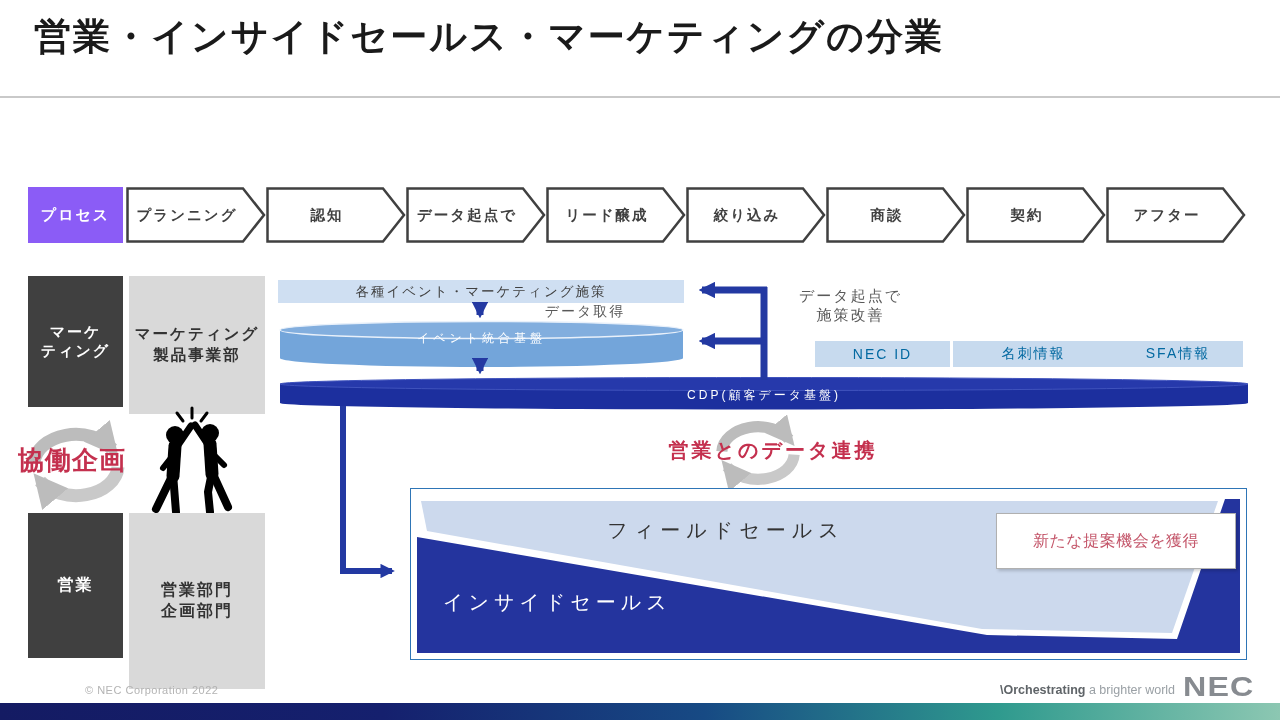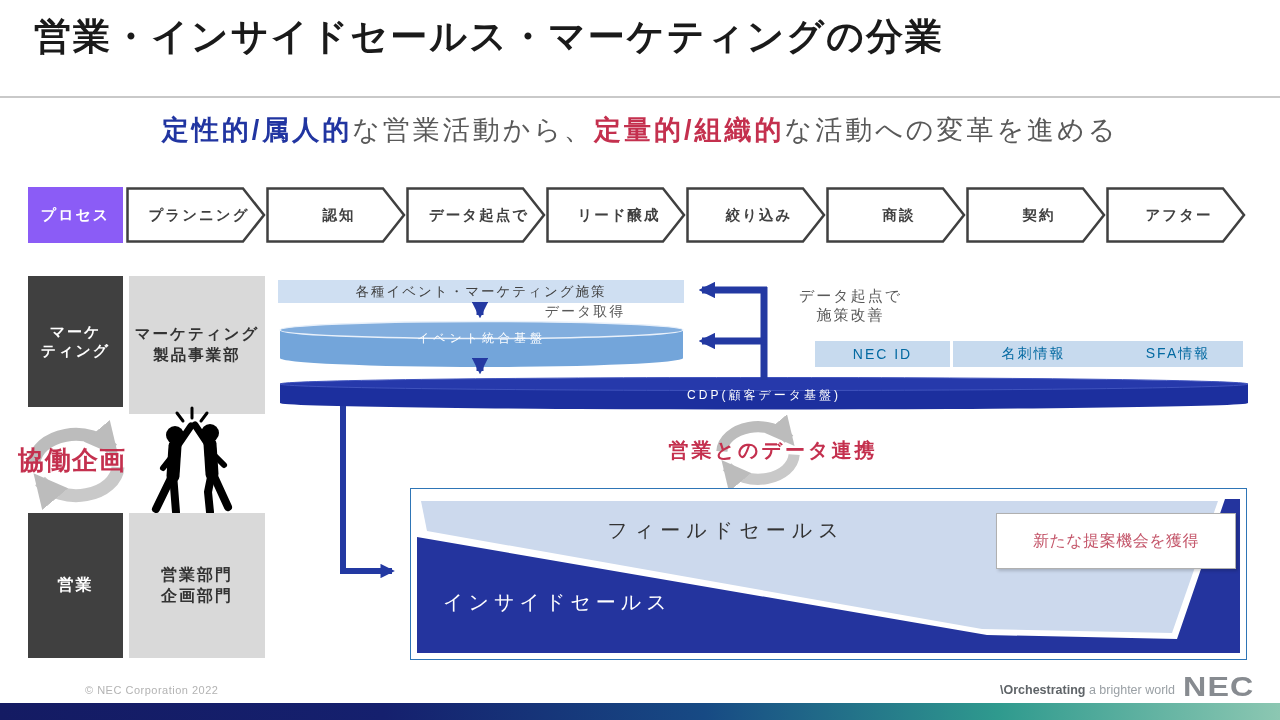--- a/index.html
+++ b/index.html
@@ -25,21 +25,21 @@
 
   .proc-label{
     left:28px;top:187px;width:95px;height:56px;background:#8b5cf6;color:#fff;
     display:flex;align-items:center;justify-content:center;
     font-size:15px;font-weight:700;letter-spacing:2px;
   }
   .chevron-row{left:126px;top:187px;height:56px;display:flex;}
   .chevron{position:relative;width:140px;height:56px;margin-right:0px;flex:none;}
   .chevron svg{position:absolute;left:0;top:0;}
   .chevron .chev-label{
-    position:absolute;left:12px;top:0;width:122px;height:56px;
+    position:absolute;left:0;top:0;width:122px;height:56px;
     display:flex;align-items:center;justify-content:center;
     font-size:14.5px;font-weight:700;color:#404040;letter-spacing:2px;
   }
 
   .dark-box{background:#404040;color:#fff;display:flex;align-items:center;justify-content:center;
     font-weight:700;text-align:center;letter-spacing:2px;}
   .gray-box{background:#d9d9d9;color:#333;display:flex;align-items:center;justify-content:center;
     font-weight:700;text-align:center;letter-spacing:2px;}
 
   .collab-label{
@@ -90,23 +90,20 @@
   .overlay-arrows{left:0;top:0;pointer-events:none;z-index:2;}
 </style>
 </head>
 <body>
 
 <div class="slide">
 
   <div class="abs slide-title">営業・インサイドセールス・マーケティングの分業</div>
   <div class="abs title-divider"></div>
 
-  <div class="abs subtitle">
-    <span class="seg-blue">定性的/属人的</span><span>な営業活動から、</span><span class="seg-red">定量的/組織的</span><span>な活動への変革を進める</span>
-  </div>
 
   <div class="abs proc-label">プロセス</div>
   <div class="abs chevron-row">
     <div class="chevron">
       <svg width="140" height="56">
           <polygon points="1.5,1.5 117,1.5 138,28 117,54.5 1.5,54.5" fill="#fff" stroke="#404040" stroke-width="2.5"></polygon>
         </svg>
       <span class="chev-label">プランニング</span>
     </div>
     <div class="chevron">
@@ -185,21 +182,21 @@
       <path d="M27 68 L30 106" stroke-width="8"></path>
       <path d="M64 38 L66 68" stroke-width="13"></path>
       <path d="M63 40 L49 19" stroke-width="7"></path>
       <path d="M65 46 L78 59" stroke-width="6"></path>
       <path d="M66 66 L82 101" stroke-width="8"></path>
       <path d="M66 66 L62 86 L64 106" stroke-width="8"></path>
     </g>
   </svg>
 
   <div class="abs dark-box" style="left:28px;top:513px;width:95px;height:145px;font-size:16px;">営業</div>
-  <div class="abs gray-box preline" style="left:129px;top:513px;width:136px;height:145px;font-size:16px;font-family:Liberation Serif, serif;">営業部門
+  <div class="abs gray-box preline" style="left:129px;top:513px;width:136px;height:176px;font-size:16px;font-family:Liberation Serif, serif;">営業部門
 企画部門</div>
 
   <div class="abs campaign-box">各種イベント・マーケティング施策</div>
   <div class="abs data-capture">データ取得</div>
 
   <svg class="abs cyl" style="left:278px;top:320px;" width="407" height="50" viewBox="0 0 407 50">
     <path d="M2 10 L2 38 A 201.5 9 0 0 0 405 38 L405 10" fill="#73a5da"></path>
     <ellipse cx="203.5" cy="10" rx="201.5" ry="8.5" fill="#82aede" stroke="#e8f0fa" stroke-width="1.5"></ellipse>
   </svg>
   <div class="abs cyl-text" style="left:278px;top:330px;width:407px;">イベント統合基盤</div>

